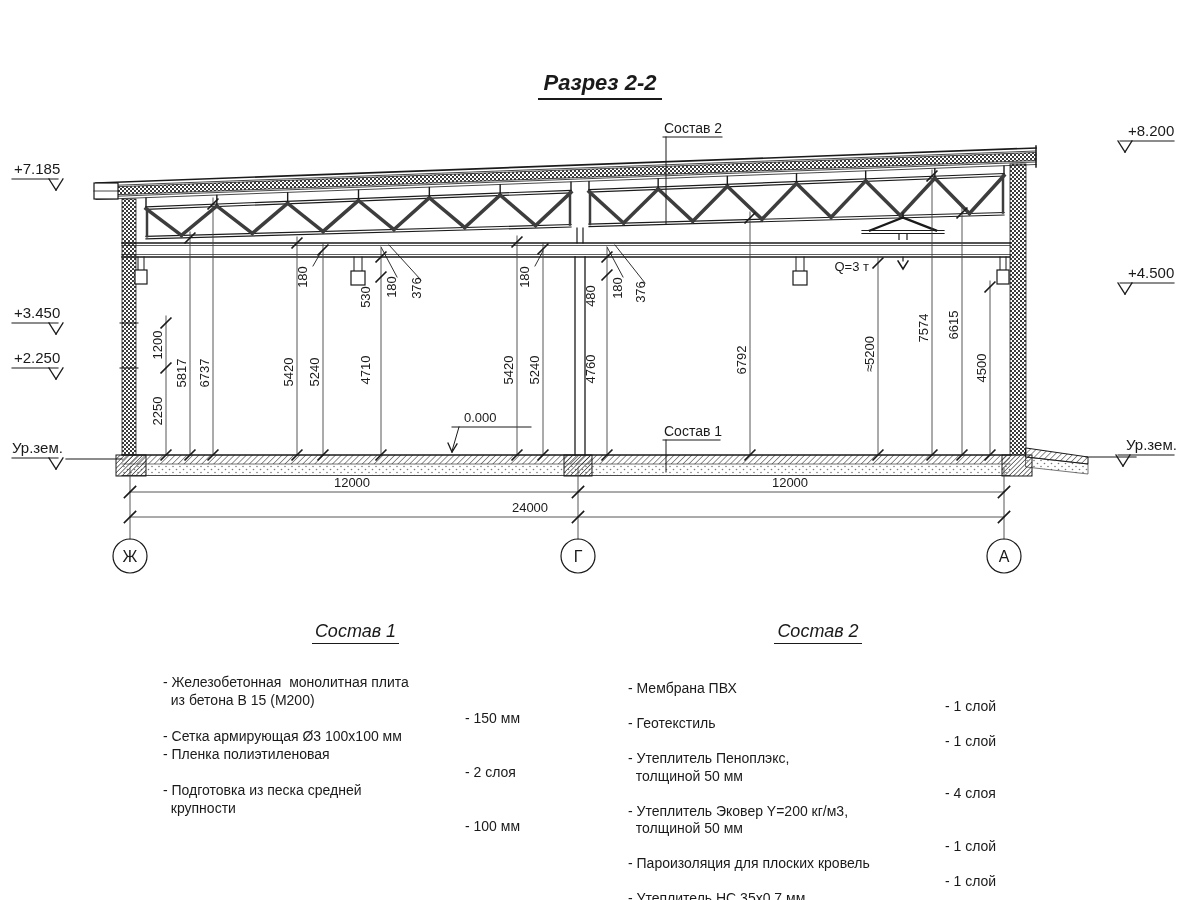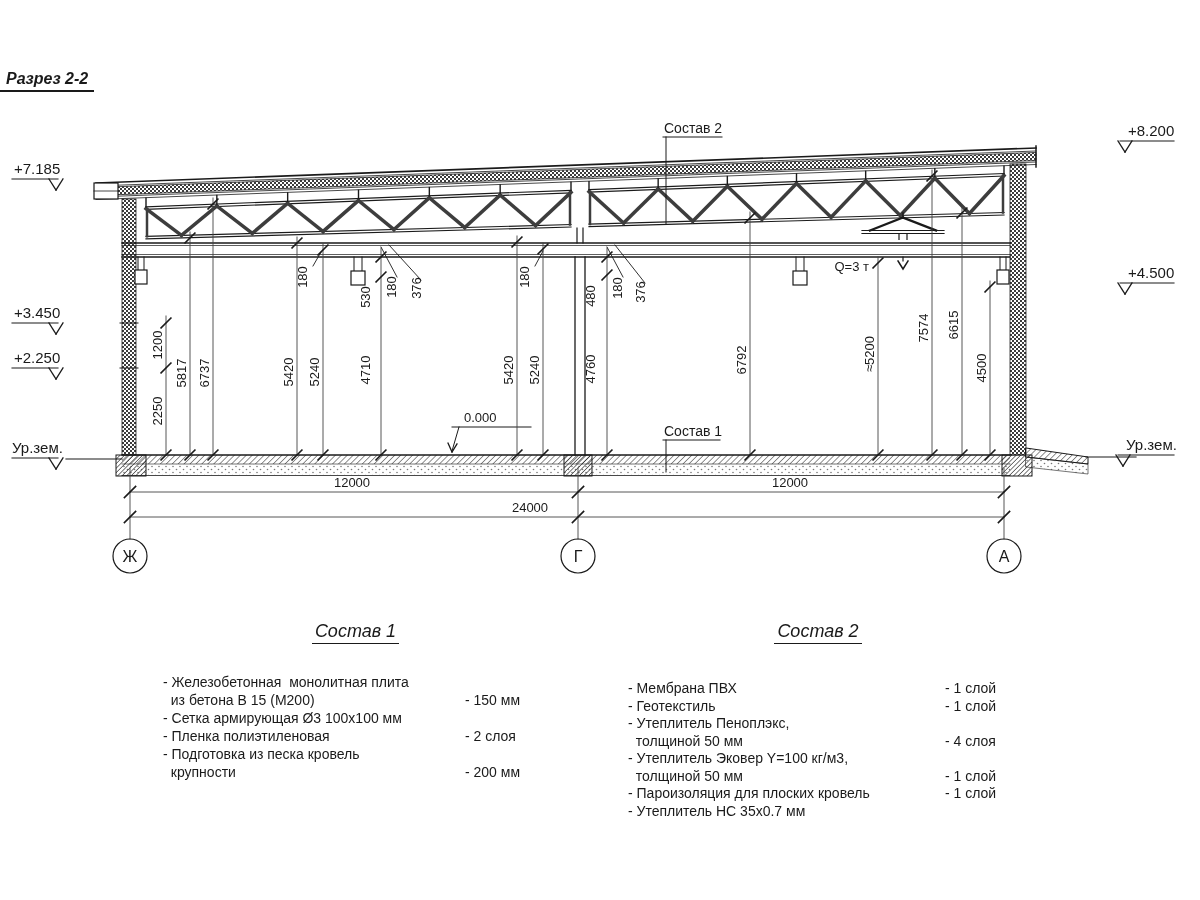--- a/index.html
+++ b/index.html
@@ -1,31 +1,31 @@
 <!DOCTYPE html>
 <html><head>
 <meta charset="utf-8">
 <style>
   html,body{margin:0;padding:0;}
   body{width:1200px;height:900px;background:#fff;position:relative;overflow:hidden;
        font-family:"Liberation Sans",sans-serif;color:#1a1a1a;}
-  #main-title{position:absolute;top:70px;left:0;width:1200px;
-       font-size:16px;font-style:italic;font-weight:bold;}
+  #main-title{position:absolute;top:70px;left:0;width:1200px;text-align:center;
+       font-size:22px;font-style:italic;font-weight:bold;}
   #main-title span{border-bottom:2px solid #1a1a1a;padding:0 6px 3px;}
   #drw{position:absolute;left:0;top:0;}
   svg text{font-family:"Liberation Sans",sans-serif;fill:#1a1a1a;}
   .elev-t{font-size:15px;}
   .dim-t{font-size:13px;}
   .axis-t{font-size:16px;}
   .lead-t{font-size:14px;}
   .comp{position:absolute;font-size:14px;line-height:18px;}
   .comp-title{text-align:center;font-size:18px;font-style:italic;margin-bottom:0;}
   .comp-title span{border-bottom:1.5px solid #1a1a1a;padding:0 3px 2px;}
   .comp-items{margin-top:33px;}
-  .comp-row{display:flex;align-items:flex-end;}
+  .comp-row{display:flex;align-items:flex-start;flex-direction:column;}
   .comp-text{white-space:pre-wrap;}
   .comp-val{margin-left:auto;white-space:nowrap;}
   #comp1{left:163px;top:622px;width:385px;}
   #comp1 .comp-val{width:83px;}
   #comp2{left:628px;top:622px;width:380px;}
   #comp2 .comp-items{margin-top:40px;line-height:17.5px;}
   #comp2 .comp-val{width:63px;}
 </style>
 </head>
 <body>
@@ -343,44 +343,44 @@
       </div>
       <div class="comp-row">
         <div class="comp-text">- Сетка армирующая Ø3 100х100 мм</div>
         <div class="comp-val"></div>
       </div>
       <div class="comp-row">
         <div class="comp-text">- Пленка полиэтиленовая</div>
         <div class="comp-val">- 2 слоя</div>
       </div>
       <div class="comp-row">
-        <div class="comp-text">- Подготовка из песка кровель
+        <div class="comp-text">- Подготовка из песка средней
   крупности</div>
-        <div class="comp-val">- 200 мм</div>
+        <div class="comp-val">- 100 мм</div>
       </div>
     </div>
 </div>
 <div id="comp2" class="comp">
   <div class="comp-title"><span>Состав 2</span></div>
   <div class="comp-items" id="comp2-items">
       <div class="comp-row">
         <div class="comp-text">- Мембрана ПВХ</div>
         <div class="comp-val">- 1 слой</div>
       </div>
       <div class="comp-row">
         <div class="comp-text">- Геотекстиль</div>
         <div class="comp-val">- 1 слой</div>
       </div>
       <div class="comp-row">
         <div class="comp-text">- Утеплитель Пеноплэкс,
   толщиной 50 мм</div>
         <div class="comp-val">- 4 слоя</div>
       </div>
       <div class="comp-row">
-        <div class="comp-text">- Утеплитель Эковер Y=100 кг/м3,
+        <div class="comp-text">- Утеплитель Эковер Y=200 кг/м3,
   толщиной 50 мм</div>
         <div class="comp-val">- 1 слой</div>
       </div>
       <div class="comp-row">
         <div class="comp-text">- Пароизоляция для плоских кровель</div>
         <div class="comp-val">- 1 слой</div>
       </div>
       <div class="comp-row">
         <div class="comp-text">- Утеплитель НС 35х0.7 мм</div>
         <div class="comp-val"></div>

